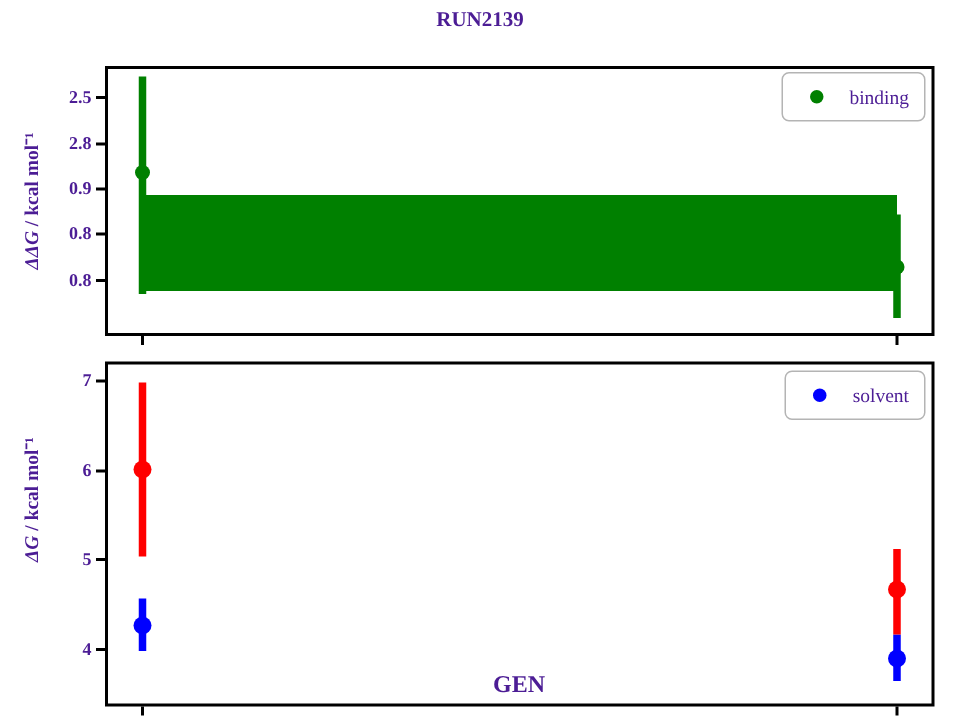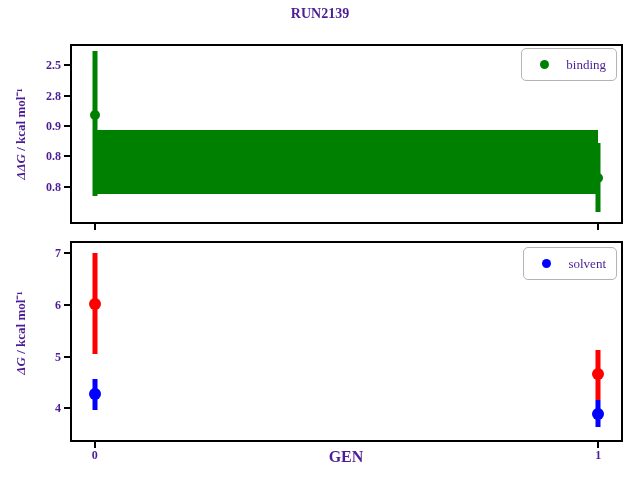--- a/index.html
+++ b/index.html
@@ -2,21 +2,21 @@
 <html><head>
 <meta charset="utf-8">
 <style>
   html,body{margin:0;padding:0;background:#ffffff;}
   .figure{position:relative;width:640px;height:480px;background:#ffffff;
           font-family:Liberation Serif, serif;color:#4c1d95;overflow:hidden;}
   .suptitle{position:absolute;top:6px;left:0;right:0;text-align:center;
             font-weight:bold;font-size:14px;}
   .axes{position:absolute;border:2px solid #000;background:#fff;box-sizing:border-box;}
   #ax0{left:70px;top:44px;width:553px;height:180px;}
-  #ax1{left:70px;top:241px;width:553px;height:201px;}
+  #ax1{left:70px;top:241px;width:553px;height:230px;}
   .ylabel{position:absolute;left:20px;transform:translate(-50%,-50%) rotate(-90deg);
           font-weight:bold;font-size:13px;white-space:nowrap;}
   .ylabel .math{font-style:italic;}
   .xlabel{position:absolute;left:346px;top:457px;transform:translate(-50%,-50%);
           font-weight:bold;font-size:16px;}
   .ytick{position:absolute;left:-8px;width:6px;height:2px;background:#000;}
   .ytick-label{position:absolute;right:calc(100% + 11px);transform:translateY(-50%);
                font-size:12px;font-weight:bold;white-space:nowrap;}
   .xtick{position:absolute;bottom:-8px;width:2px;height:6px;background:#000;
          transform:translateX(-50%);}

